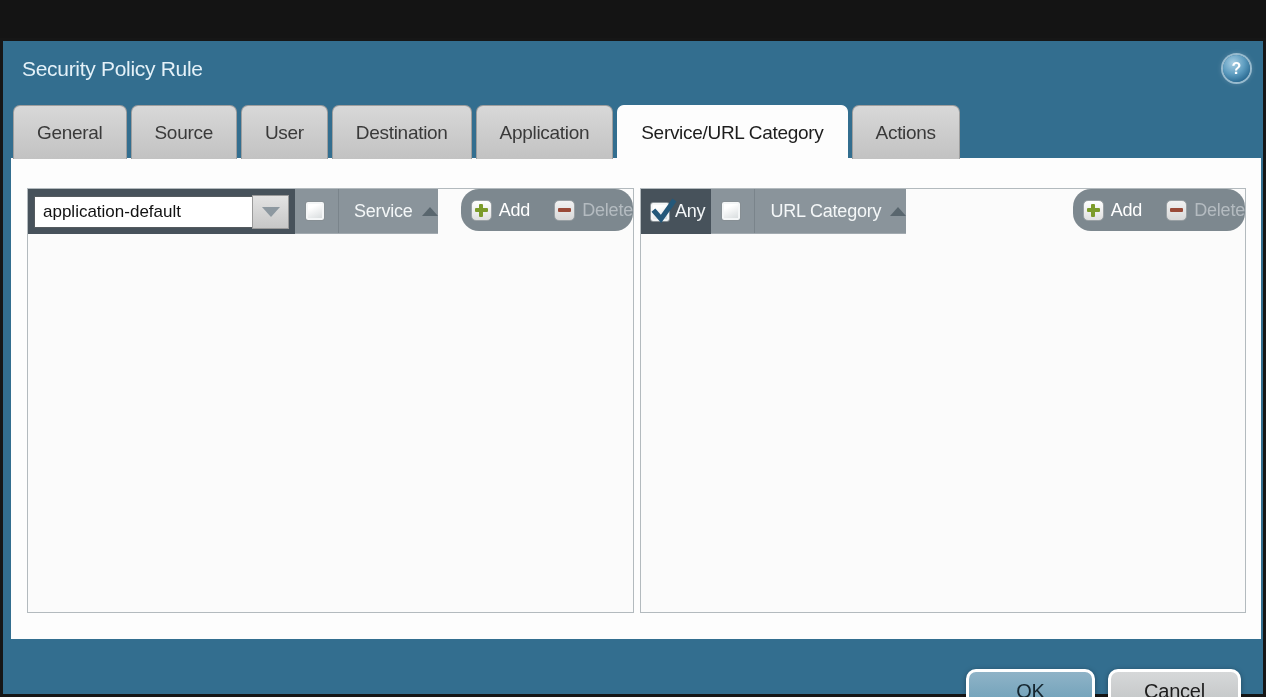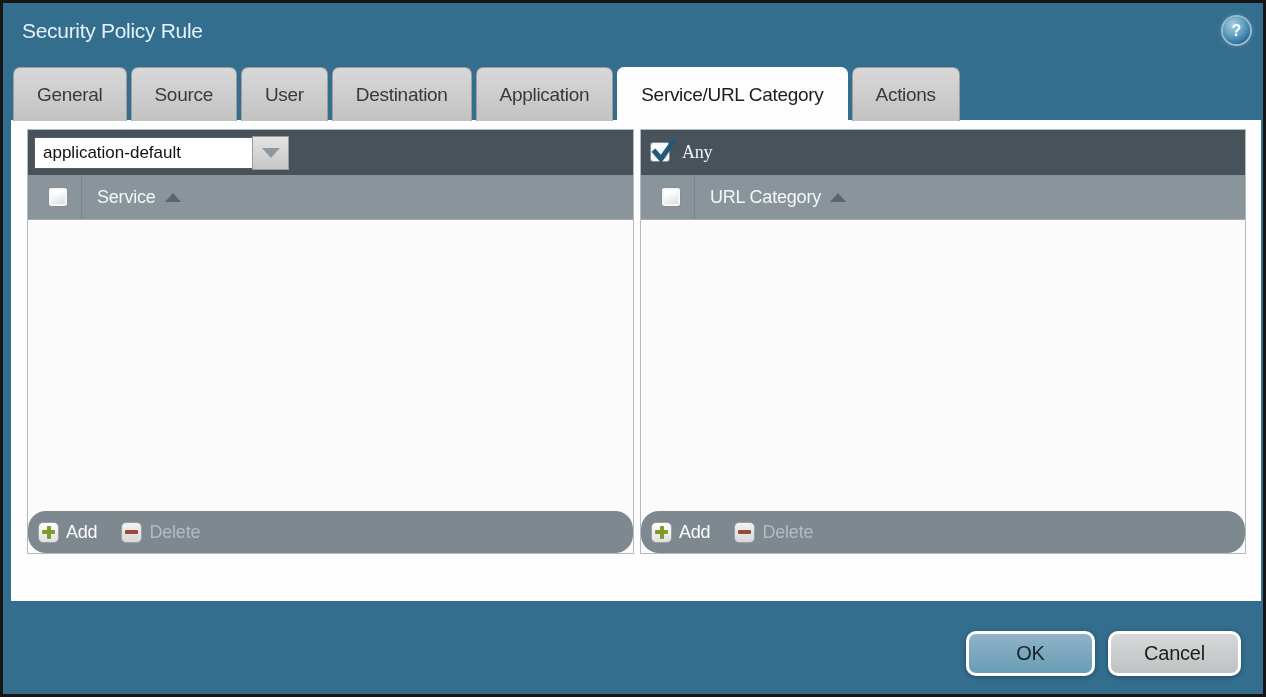--- a/index.html
+++ b/index.html
@@ -3,20 +3,21 @@
 <meta charset="utf-8">
 <style>
   * { margin:0; padding:0; box-sizing:border-box; }
   html,body { width:1266px; height:697px; font-family:"Liberation Sans", sans-serif; }
   body { position:relative; background:#141414; overflow:hidden; }
 
   .frame {
     position:absolute; inset:0;
     border:3px solid #161616;
     background:#336e8f;
+    margin-top:38px;
   }
 
   
   .title {
     position:absolute; left:19px; top:16px;
     font-size:21px; color:#e4f1f8; letter-spacing:-0.3px;
   }
   .help-btn {
     position:absolute; right:13px; top:14px;
     width:27px; height:27px; border-radius:50%;
@@ -46,23 +47,23 @@
   }
 
   
   .dialog {
     position:absolute; left:8px; top:117px;
     width:1250px; height:481px;
     background:#fdfdfd; z-index:1;
   }
 
   .panel {
-    position:absolute; top:9px; height:425px;
+    position:absolute; top:30px; height:425px;
     border:1px solid #b3babe;
-    display:flex; flex-direction:column;
+    display:flex; flex-direction:row;
     background:#fbfbfb;
   }
   .panel-left  { left:16px;  width:607px; }
   .panel-right { left:629px; width:606px; }
 
   .toolbar {
     flex:none; height:45px; background:#47525b;
     display:flex; align-items:center; padding:0 6px;
   }
   .service-input {
@@ -86,27 +87,27 @@
 
   .checkbox {
     width:20px; height:20px; flex:none;
     border:1px solid #878f94; border-radius:3px;
     background:linear-gradient(155deg, #ffffff 30%, #d2d7d9);
     box-shadow:inset 0 0 0 2px #f4f6f7;
     position:relative; cursor:pointer;
   }
   .checkbox svg { position:absolute; left:0px; top:-4px; overflow:visible; }
 
-  .any-wrap { display:flex; gap:12px; padding-left:3px;font-family:Liberation Serif, serif; }
+  .any-wrap { display:flex; align-items:center; gap:5px; padding-left:3px; }
   .any-label { color:#f2f5f7; font-size:18px; letter-spacing:-0.2px; }
 
   .grid-header {
     flex:none; height:45px; background:#8a949b;
     border-bottom:1px solid #a2aab0;
-    display:flex; align-items:center; padding-left:20px;
+    display:flex; align-items:center; padding-left:10px;
     cursor:pointer;
   }
   .col-divider {
     width:1px; align-self:stretch; background:#7a848b;
     margin-left:13px; margin-right:15px;
   }
   .col-label { color:#f4f7f8; font-size:18px; letter-spacing:-0.2px; }
   .sort-asc {
     width:0; height:0; margin-left:9px;
     border-left:8px solid transparent; border-right:8px solid transparent;

